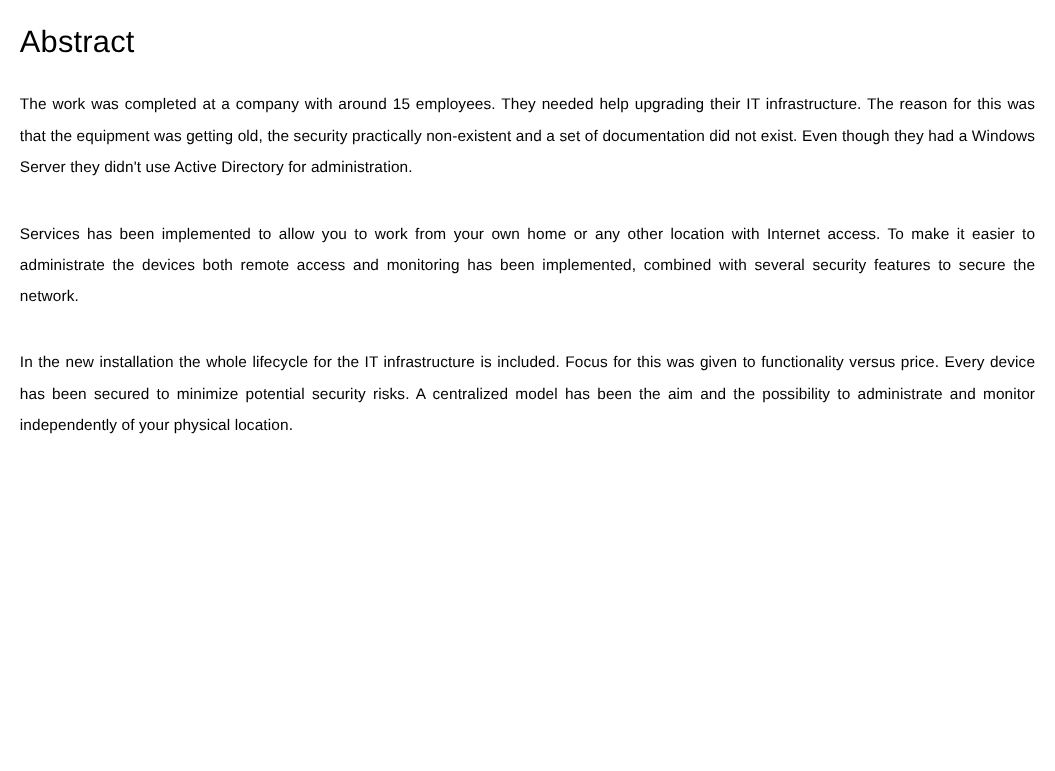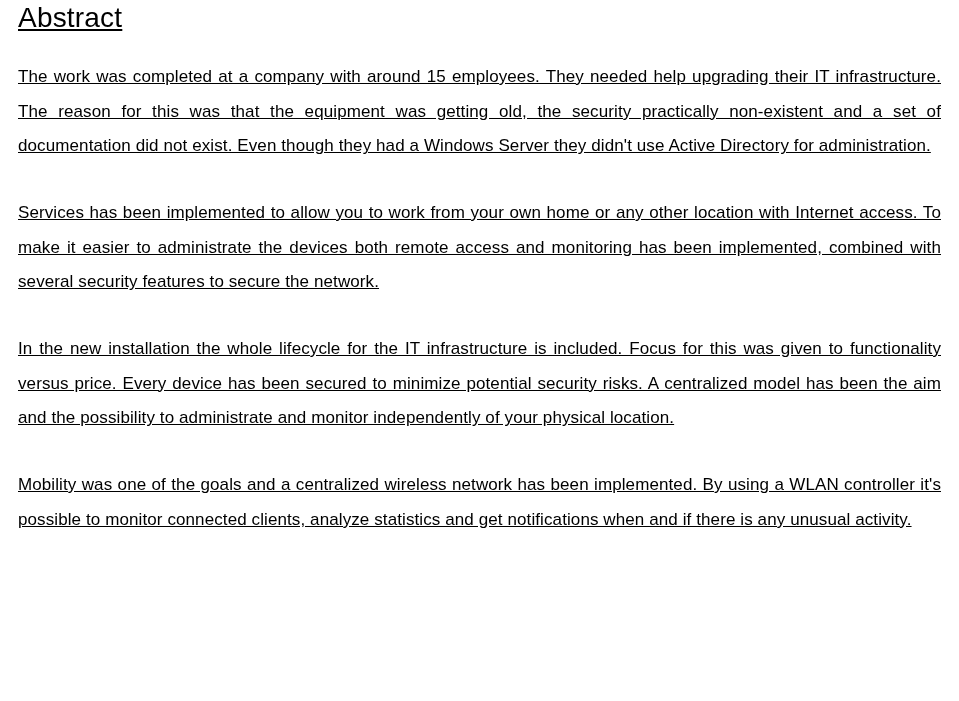--- a/index.html
+++ b/index.html
@@ -6,42 +6,40 @@
     margin: 0;
     padding: 0;
     width: 959px;
     height: 701px;
     background: #ffffff;
     font-family: Arial, Helvetica, sans-serif;
     color: #000000;
     overflow: hidden;
   }
   .page {
-    padding: 2px 18px 0 18px;
-    text-decoration: underline;
+    padding: 22px 18px 0 18px;
   }
   h1.abstract-title {
     font-size: 28px;
     font-weight: 400;
     margin: 0 0 26px 0;
     letter-spacing: 0.2px;
   }
   p.para {
-    font-size: 17px;
+    font-size: 14px;
     line-height: 2.04;
     margin: 0 0 32px 0;
     text-align: justify;
     letter-spacing: 0.1px;
   }
   p.para.last {
     margin-bottom: 0;
   }
 </style>
 </head>
 <body>
 
 <div class="page">
   <h1 class="abstract-title">Abstract</h1>
   <p class="para">The work was completed at a company with around 15 employees. They needed help upgrading their IT infrastructure. The reason for this was that the equipment was getting old, the security practically non-existent and a set of documentation did not exist. Even though they had a Windows Server they didn't use Active Directory for administration.</p>
   <p class="para">Services has been implemented to allow you to work from your own home or any other location with Internet access. To make it easier to administrate the devices both remote access and monitoring has been implemented, combined with several security features to secure the network.</p>
   <p class="para">In the new installation the whole lifecycle for the IT infrastructure is included. Focus for this was given to functionality versus price. Every device has been secured to minimize potential security risks. A centralized model has been the aim and the possibility to administrate and monitor independently of your physical location.</p>
-  <p class="para last">Mobility was one of the goals and a centralized wireless network has been implemented. By using a WLAN controller it's possible to monitor connected clients, analyze statistics and get notifications when and if there is any unusual activity.</p>
 </div>
 
 </body></html>

